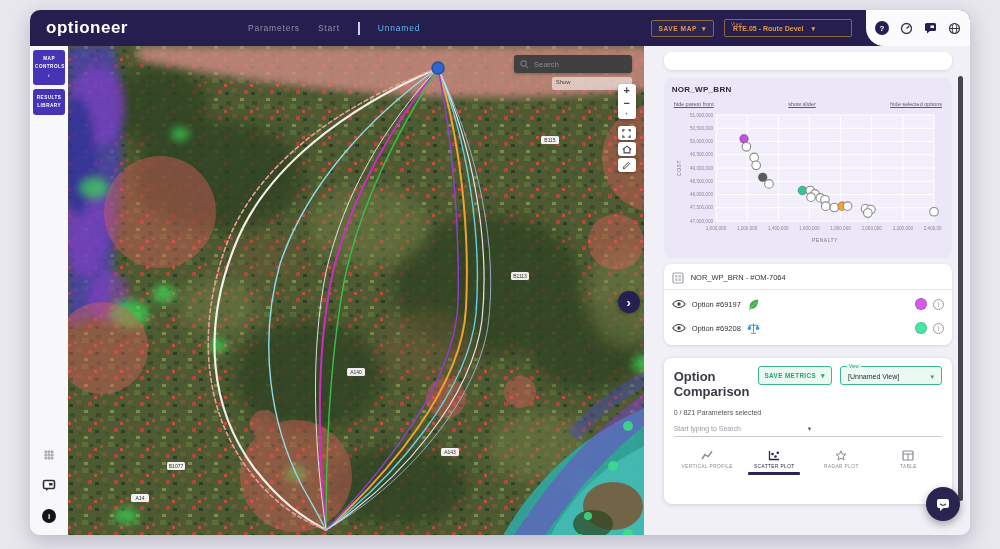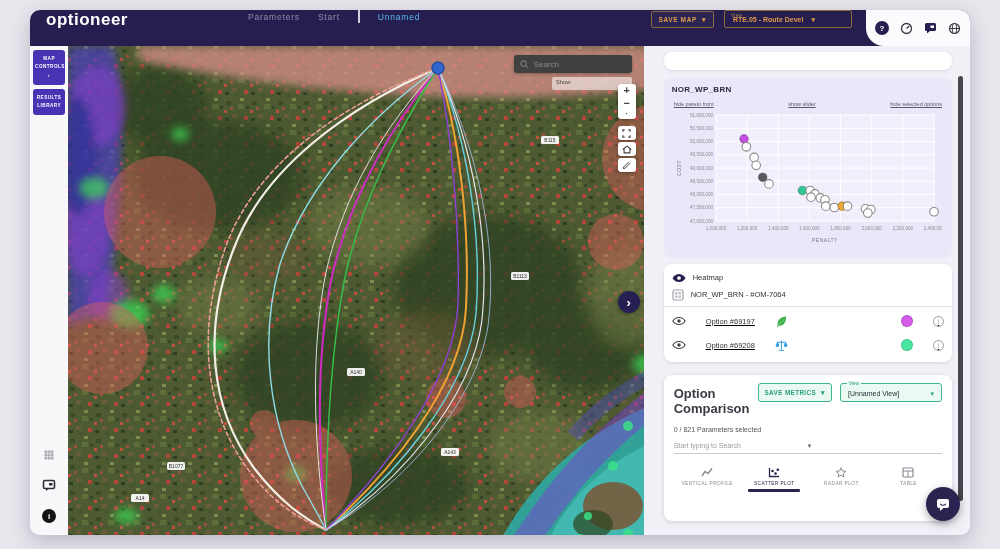--- a/index.html
+++ b/index.html
@@ -1,21 +1,21 @@
 <!DOCTYPE html>
 <html><head>
 <meta charset="utf-8">
 <style>
   * { margin:0; padding:0; box-sizing:border-box; }
   html,body { width:1000px; height:549px; background:#e8e7ed; font-family:"Liberation Sans", sans-serif; overflow:hidden; }
   #app { position:absolute; left:30px; top:10px; width:940px; height:525px; border-radius:10px;
          box-shadow:0 6px 20px rgba(40,35,80,.25); background:#f1f0f6; overflow:hidden; }
 
   
-  .navbar { position:absolute; top:0; left:0; right:0; height:36px; background:#261e4e; display:flex; align-items:flex-start; z-index:30; }
+  .navbar { position:absolute; top:0; left:0; right:0; height:36px; background:#261e4e; display:flex; align-items:center; z-index:30; }
   .logo { color:#fff; font-size:17px; font-weight:bold; letter-spacing:.5px; padding-left:16px; }
   .nav-links { display:flex; align-items:center; gap:18px; margin-left:120px; }
   .nav-link { color:#8f8fae; font-size:8.5px; letter-spacing:.8px; cursor:pointer; }
   .nav-divider { width:2px; height:13px; background:#cfd0e0; }
   .nav-link.active { color:#58b8f2; }
   .nav-right { margin-left:auto; display:flex; align-items:center; gap:10px; margin-right:118px; }
   .btn-amber { border:1px solid #8a6a3a; color:#e09a4a; font-size:6.5px; font-weight:bold; letter-spacing:.6px;
                padding:4px 7px; border-radius:2px; background:rgba(255,255,255,.03); display:flex; align-items:center; gap:5px; cursor:pointer; }
   .route-select { position:relative; border:1px solid #8a6a3a; color:#e09a4a; font-size:7px; font-weight:bold;
                   padding:5px 8px 4px; border-radius:2px; display:flex; align-items:center; gap:8px; min-width:128px; cursor:pointer; }
@@ -60,21 +60,21 @@
   .card { border-radius:8px;margin-left:12px; }
   .card-collapsed { height:18px; background:#fff; box-shadow:0 1px 3px rgba(30,25,70,.12); margin-bottom:8px; }
   .card-scatter { background:#ece6f9; padding:7px 8px 2px; height:180px; }
   .card-scatter .title { font-size:8px; font-weight:bold; color:#2a2a3a; letter-spacing:.3px; }
   .links-row { display:flex; justify-content:space-between; margin:7px 2px 2px; }
   .links-row span { font-size:5.5px; color:#5a5a6a; text-decoration:underline; cursor:pointer; }
   .card-legend { background:#fff; margin-top:6px; padding:5px 8px; box-shadow:0 1px 3px rgba(30,25,70,.12); }
   .leg-row { display:flex; align-items:center; gap:7px; height:17px; }
   .leg-row .lbl { font-size:7.5px; color:#333; }
   .leg-divider { border-top:1px solid #e4e2ec; margin:3px -8px 2px; }
-  .opt-row { display:flex; align-items:center; gap:20px; height:24px;text-decoration:underline; }
+  .opt-row { display:flex; align-items:center; gap:6px; height:24px; }
   .opt-row .lbl { font-size:7.5px; color:#333; }
   .opt-spacer { flex:1; }
   .color-dot { width:12px; height:12px; border-radius:50%; border:1px solid rgba(0,0,0,.15); cursor:pointer; }
   .info-icon { width:11px; height:11px; border-radius:50%; border:1px solid #9a9aa5; color:#9a9aa5; font-size:7px;
                display:flex; align-items:center; justify-content:center; cursor:pointer; }
   .dollar { color:#8b2fc9; font-weight:bold; font-size:12px; }
 
   .card-compare { background:#fff; margin-top:13px; padding:8px 10px 6px; box-shadow:0 1px 4px rgba(30,25,70,.15); height:146px; position:relative; }
   .cmp-header { display:flex; align-items:flex-start; gap:8px; }
   .cmp-title { font-size:13px; color:#3a3a45; font-weight:600; flex:1; padding-top:3px; }
@@ -406,27 +406,20 @@
             <circle cx="175.57857142857142" cy="97.16" r="4.3" fill="#ffffff" stroke="#8a8a8a" stroke-width="1.1"></circle>
             <circle cx="193.4857142857143" cy="99.81" r="4.3" fill="#ffffff" stroke="#8a8a8a" stroke-width="1.1"></circle>
             <circle cx="198.93571428571428" cy="100.605" r="4.3" fill="#ffffff" stroke="#8a8a8a" stroke-width="1.1"></circle>
             <circle cx="195.82142857142856" cy="104.05" r="4.3" fill="#ffffff" stroke="#8a8a8a" stroke-width="1.1"></circle>
             <circle cx="262" cy="102.725" r="4.3" fill="#ffffff" stroke="#8a8a8a" stroke-width="1.1"></circle>
           </svg>
       </div>
 
       <div class="card card-legend">
         <div class="leg-row">
-          <svg width="14" height="10" viewBox="0 0 24 16">
-              <path d="M12 1 C6 1 2.5 5 1 8 C2.5 11 6 15 12 15 C18 15 21.5 11 23 8 C21.5 5 18 1 12 1 Z" fill="#262052"></path>
-              <circle cx="12" cy="8" r="3.2" fill="#fff"></circle>
-            </svg>
-          <span class="lbl">Heatmap</span>
-        </div>
-        <div class="leg-row">
           <svg width="12" height="12" viewBox="0 0 12 12">
               <rect x="1" y="1" width="10" height="10" rx="1.5" fill="none" stroke="#a0a0ab" stroke-width="1.2"></rect>
               <rect x="3" y="3" width="2.5" height="2.5" fill="#c2c2cc"></rect>
               <rect x="6.5" y="3" width="2.5" height="2.5" fill="#c2c2cc"></rect>
               <rect x="3" y="6.5" width="2.5" height="2.5" fill="#c2c2cc"></rect>
               <rect x="6.5" y="6.5" width="2.5" height="2.5" fill="#c2c2cc"></rect>
             </svg>
           <span class="lbl">NOR_WP_BRN - #OM-7064</span>
         </div>
         <div class="leg-divider"></div>

